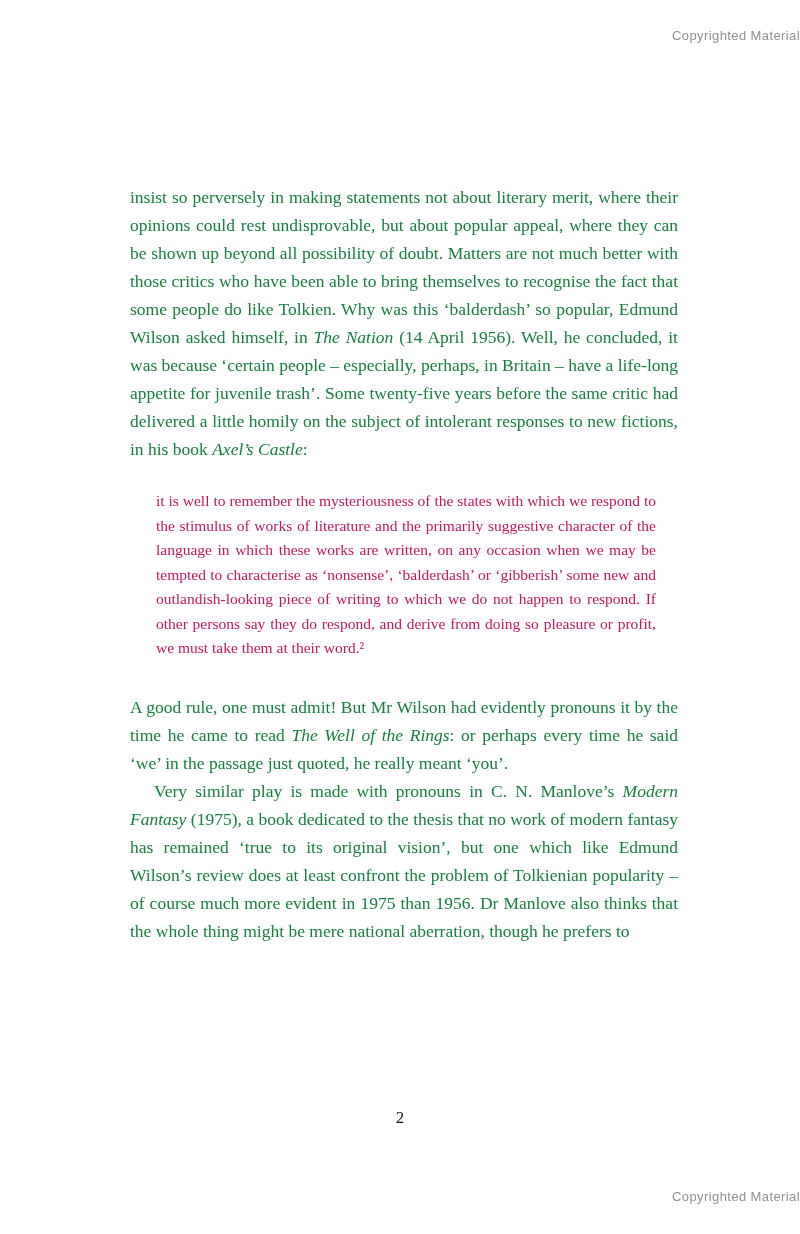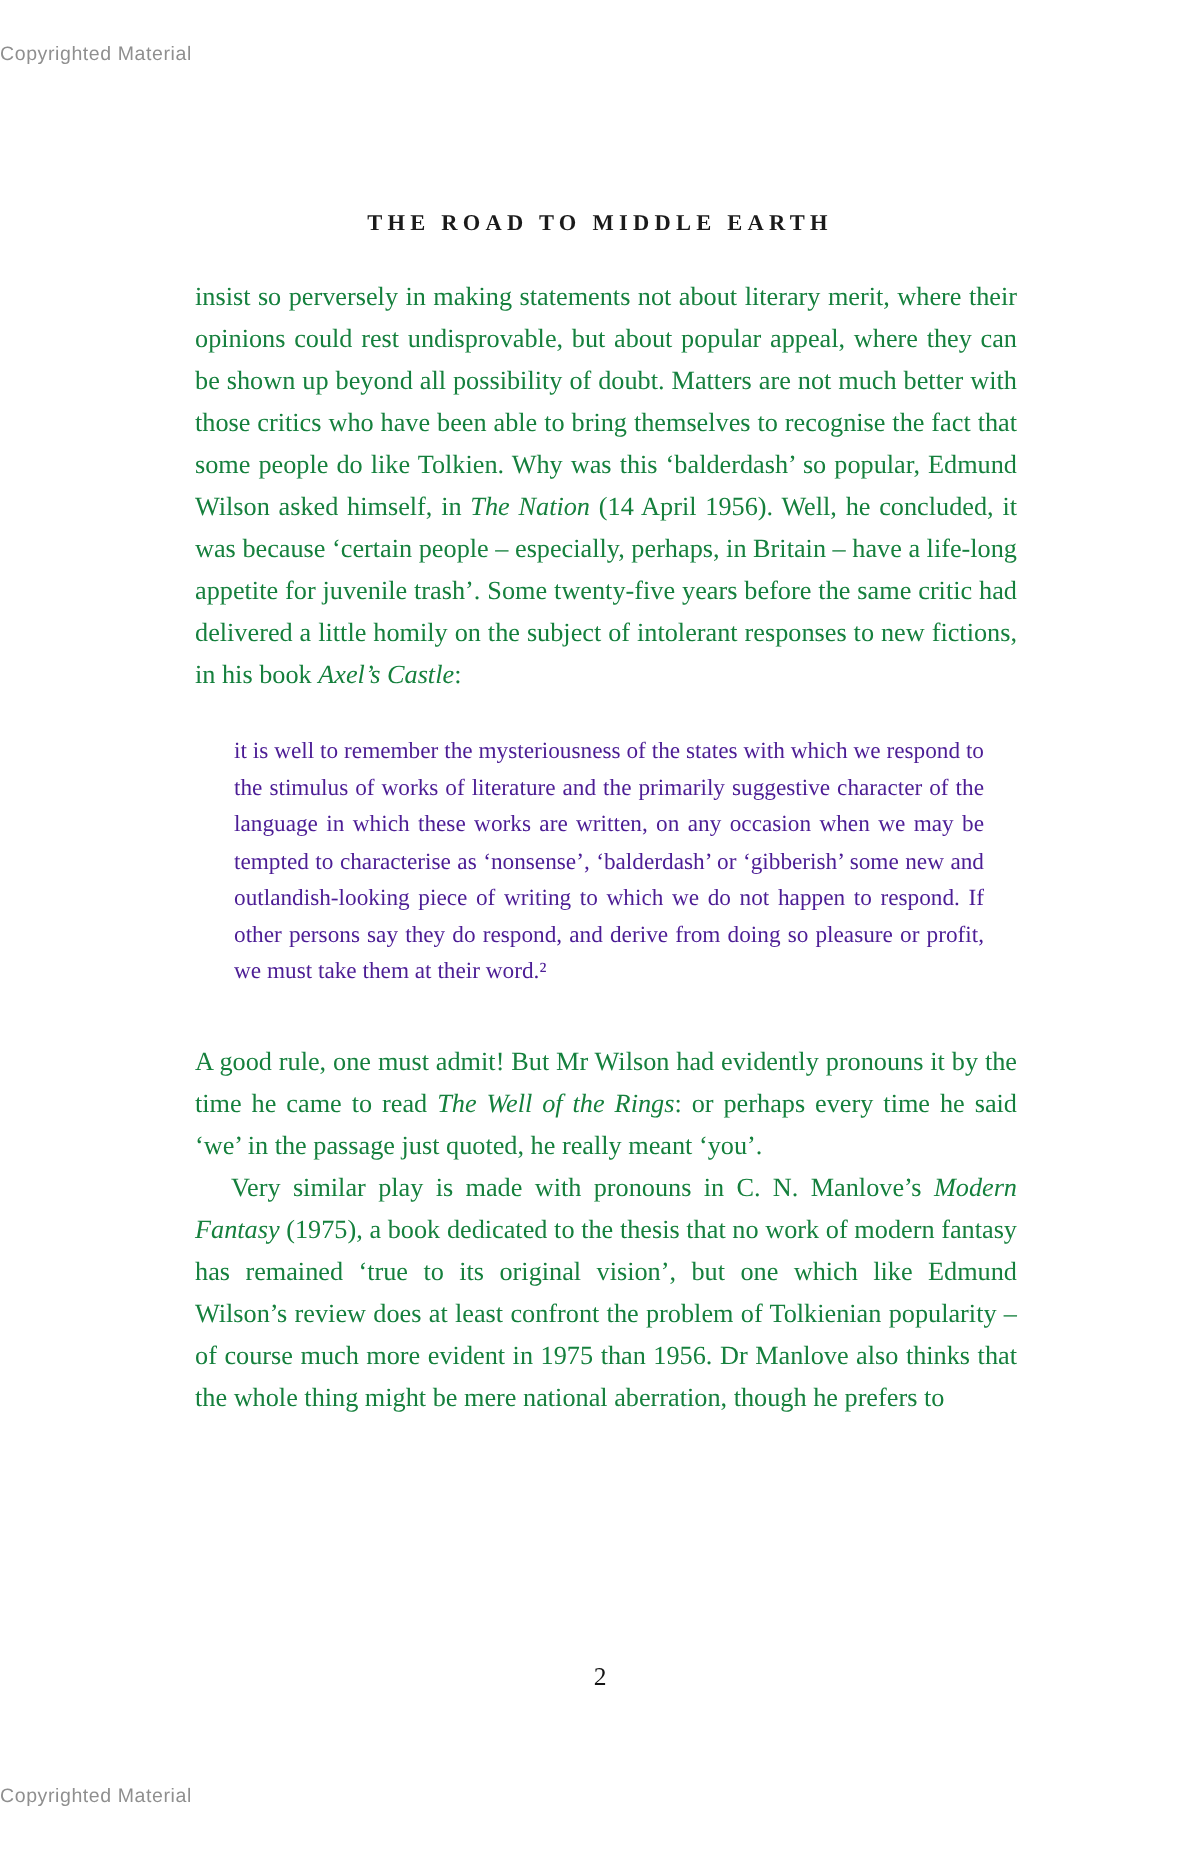--- a/index.html
+++ b/index.html
@@ -13,21 +13,21 @@
     height: 1234px;
     background: #ffffff;
     color: #151515;
     font-family: "Liberation Serif", serif;
     overflow: hidden;
   }
   .copyright-notice {
     position: absolute;
     left: 0;
     width: 100%;
-    text-align: left;
+    text-align: right;
     font-family: "Liberation Sans", sans-serif;
     font-size: 13px;
     letter-spacing: 0.4px;
     color: #8f8f8f;
   }
   .copyright-notice.top { top: 28px; }
   .copyright-notice.bottom { top: 1189px; }
   .running-header {
     position: absolute;
     top: 141px;
@@ -56,41 +56,40 @@
   p.body.indent {
     text-indent: 24px;
     font-family: Liberation Serif, serif;
   }
   blockquote.quote {
     margin: 26px 22px 32px 26px;
     padding: 0;
     font-size: 15.5px;
     line-height: 24.5px;
     text-align: justify;
-    color: #4c1d95;
+    color: #be185d;
   }
   em { font-style: italic; }
   .page-number {
     position: absolute;
     top: 1108px;
     left: 0;
     width: 100%;
     text-align: center;
     font-size: 17px;
     color: #151515;
   }
 </style>
 </head>
 <body>
 
 <div class="page">
 
   <div class="copyright-notice top">Copyrighted Material</div>
 
-  <div class="running-header">THE ROAD TO MIDDLE EARTH</div>
 
   <div class="text-block">
 
     <p class="body"><span>insist so perversely in making statements not about literary merit, where their opinions could rest undisprovable, but about popular appeal, where they can be shown up beyond all possibility of doubt. Matters are not much better with those critics who have been able to bring themselves to recognise the fact that some people do like Tolkien. Why was this ‘balderdash’ so popular, Edmund Wilson asked himself, in </span><em>The Nation</em><span> (14 April 1956). Well, he concluded, it was because ‘certain people – especially, perhaps, in Britain – have a life-long appetite for juvenile trash’. Some twenty-five years before the same critic had delivered a little homily on the subject of intolerant responses to new fictions, in his book </span><em>Axel’s Castle</em><span>:</span></p>
 
     <blockquote class="quote"><span>it is well to remember the mysteriousness of the states with which we respond to the stimulus of works of literature and the primarily suggestive character of the language in which these works are written, on any occasion when we may be tempted to characterise as ‘nonsense’, ‘balderdash’ or ‘gibberish’ some new and outlandish-looking piece of writing to which we do not happen to respond. If other persons say they do respond, and derive from doing so pleasure or profit, we must take them at their word.²</span></blockquote>
 
     <p class="body"><span>A good rule, one must admit! But Mr Wilson had evidently pronouns it by the time he came to read </span><em>The Well of the Rings</em><span>: or perhaps every time he said ‘we’ in the passage just quoted, he really meant ‘you’.</span></p>
 
     <p class="body indent"><span>Very similar play is made with pronouns in C. N. Manlove’s </span><em>Modern Fantasy</em><span> (1975), a book dedicated to the thesis that no work of modern fantasy has remained ‘true to its original vision’, but one which like Edmund Wilson’s review does at least confront the problem of Tolkienian popularity – of course much more evident in 1975 than 1956. Dr Manlove also thinks that the whole thing might be mere national aberration, though he prefers to</span></p>

